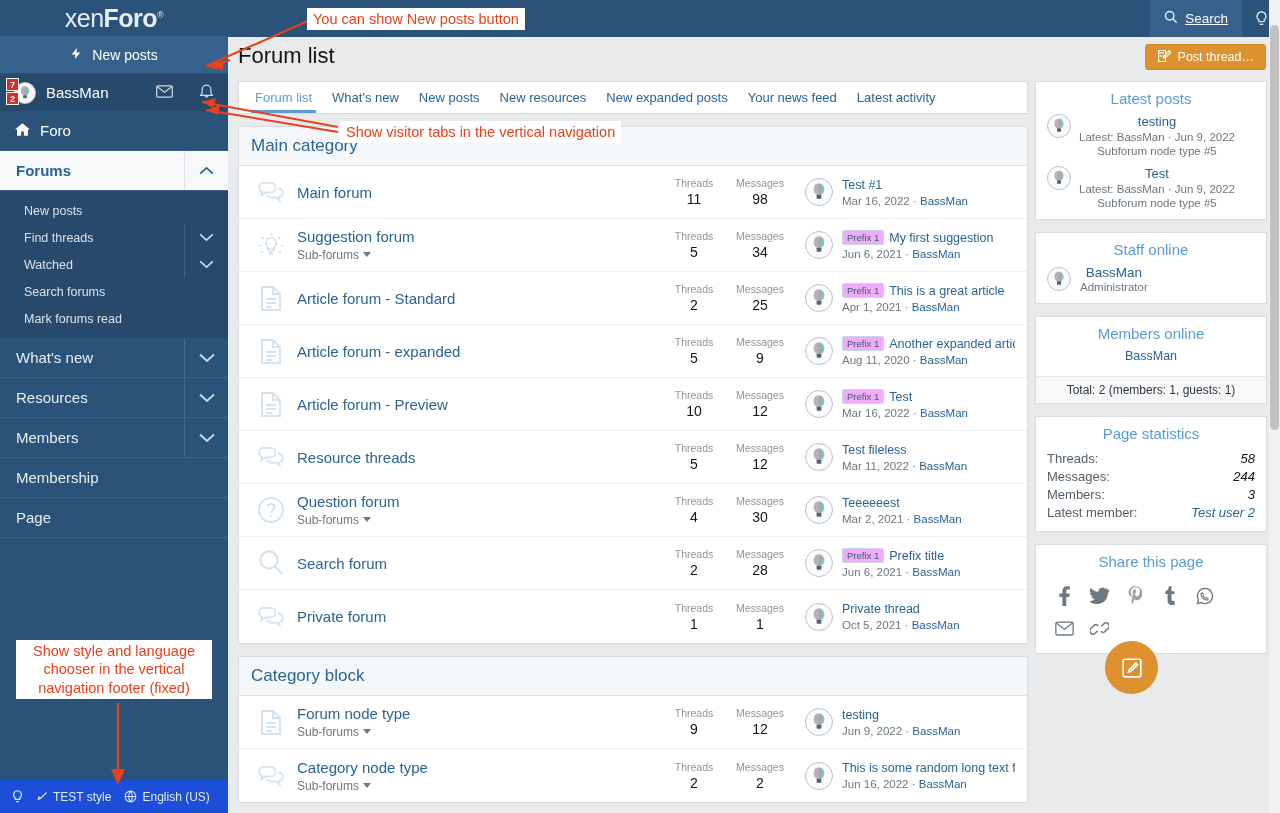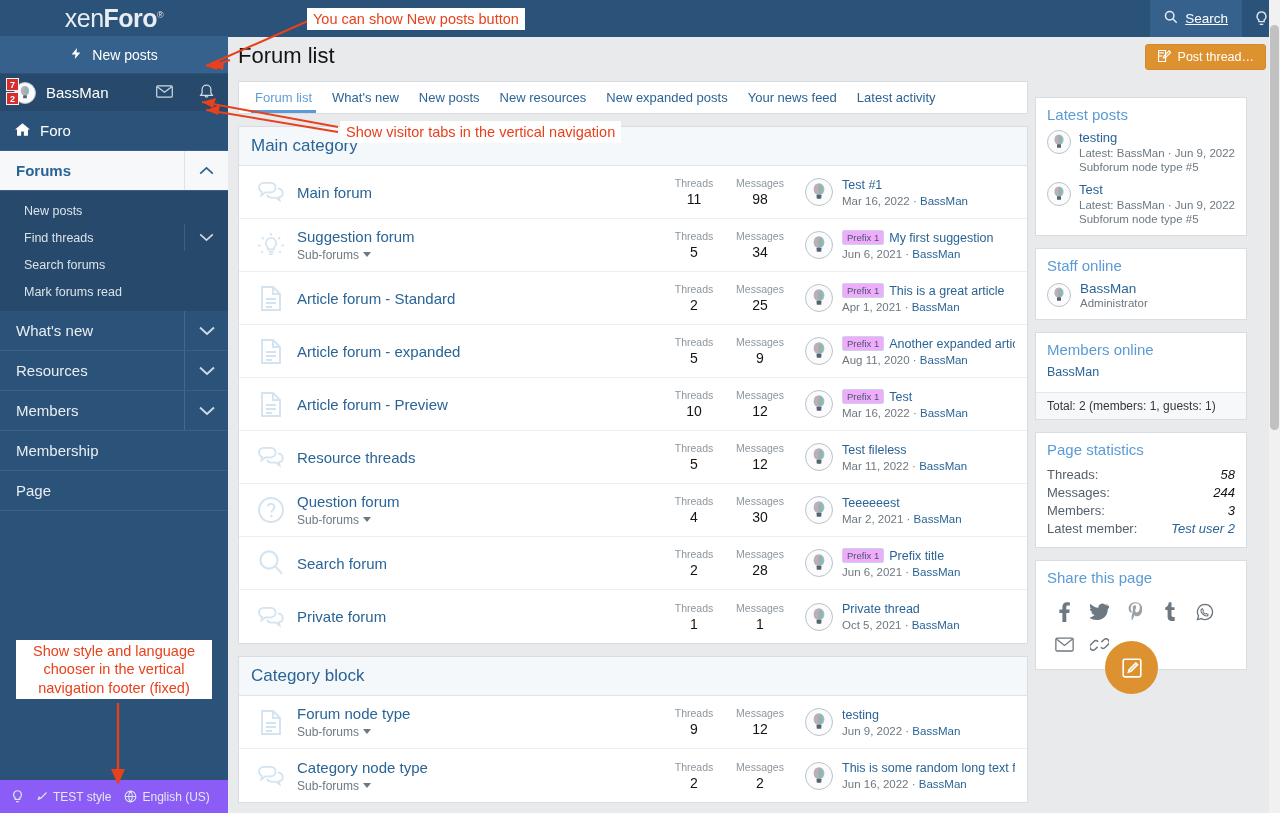--- a/index.html
+++ b/index.html
@@ -82,21 +82,21 @@
     font-size:12.5px; color:#dbe3ea; position:relative;
   }
   .vnav-sub .chev {
     position:absolute; right:0; top:0; bottom:0; width:44px;
     display:flex; align-items:center; justify-content:center;
     border-left:1px solid rgba(255,255,255,0.13);
   }
 
   #vnav-footer {
     position:absolute; left:0; bottom:0; width:228px; height:33px;
-    background:#8b5cf6; display:flex; align-items:center; padding:4px 12px;
+    background:#1d4ed8; display:flex; align-items:center; padding:4px 12px;
     gap:13px; font-size:12px; color:#e2e9ef;
   }
   #vnav-footer .fitem { display:flex; align-items:center; gap:5px; }
 
   
   #topbar {
     position:absolute; left:228px; top:0; right:0; height:37px;
     background:#2b5278;
   }
   #search-box {
@@ -124,21 +124,21 @@
     display:flex; align-items:center; gap:7px; padding:0 11px;
     font-size:12.5px; border:1px solid #d18a2c;
   }
 
   
   #content {
     position:absolute; left:228px; top:81px; right:0; bottom:0;
     background:#e9eaec; overflow:hidden;
   }
   #main-col { position:absolute; left:10px; top:0; width:790px; }
-  #side-col { position:absolute; left:807px; top:16px; width:212px; }
+  #side-col { position:absolute; left:807px; top:0; width:232px;text-align:center; }
 
   
   #visitor-tabs {
     background:#fff; border:1px solid #d9dde2; height:33px;
     display:flex; align-items:stretch; padding:0 6px;
   }
   .vtab {
     display:flex; align-items:center; padding:0 10px; font-size:13px;
     color:#2a6496; position:relative;
   }
@@ -305,20 +305,28 @@
           <path d="M1 8.5 8 2l7 6.5"></path>
         </svg>
     </span>
   </div>
   <div class="vnav-sublist">
     <div class="vnav-sub">
       <span>New posts</span>
     </div>
     <div class="vnav-sub">
       <span>Find threads</span>
+      <span class="chev">
+        <svg width="15" height="9" viewBox="0 0 16 10" fill="none" stroke="#cfdae4" stroke-width="1.8">
+            <path d="M1 1.5 8 8l7-6.5"></path>
+          </svg>
+      </span>
+    </div>
+    <div class="vnav-sub">
+      <span>Watched</span>
       <span class="chev">
         <svg width="15" height="9" viewBox="0 0 16 10" fill="none" stroke="#cfdae4" stroke-width="1.8">
             <path d="M1 1.5 8 8l7-6.5"></path>
           </svg>
       </span>
     </div>
     <div class="vnav-sub">
       <span>Search forums</span>
     </div>
     <div class="vnav-sub">

